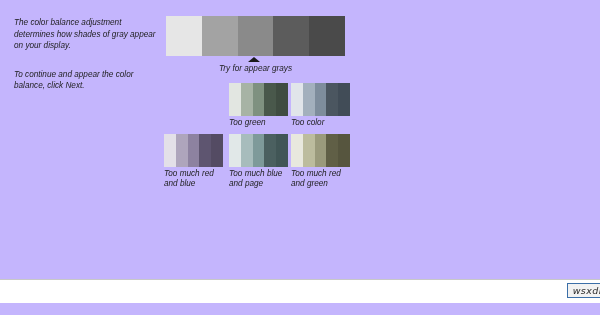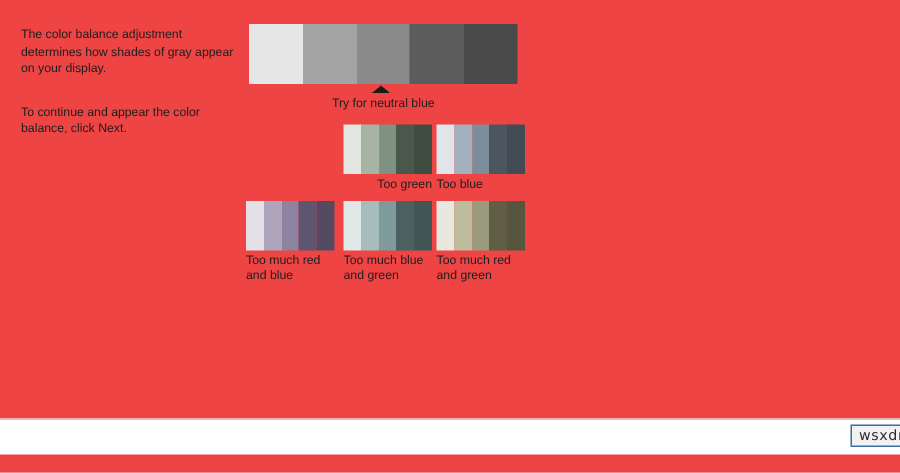--- a/index.html
+++ b/index.html
@@ -88,21 +88,21 @@
   }
   .swatch-label {
     margin-top: 2px;
     font-size: 8.2px;
     line-height: 10.4px;
     color: #1d1d1d;
     white-space: pre-line;
   }
 
   #grp-0 { left: 164px; top: 83px; }
-  #grp-1 { left: 229px; top: 83px; text-align: right; }
+  #grp-1 { left: 229px; top: 83px; }
   #grp-2 { left: 291px; top: 83px; }
   #grp-3 { left: 164px; top: 134px; }
   #grp-4 { left: 229px; top: 134px; }
   #grp-5 { left: 291px; top: 134px; }
 
   
   #bottom-bar {
     position: absolute;
     left: 0;
     bottom: 12px;
@@ -121,38 +121,38 @@
     background: #f2f2f2;
     font-size: 9.5px;
     letter-spacing: 0.4px;
     color: #2b2b2b;
     font-family: "DejaVu Sans", sans-serif;
   }
 </style>
 </head>
 <body>
 
-<div id="screen" style="background: #ef4444;">
+<div id="screen" style="background: #c4b5fd; font-style: italic;">
 
   <div id="instructions">
     <p class="para">The color balance adjustment determines how shades of gray appear on your display.</p>
     <p class="para">To continue and appear the color balance, click Next.</p>
   </div>
 
   <div id="gray-bars">
     <div class="gband" style="background: rgb(230, 230, 230);"></div>
     <div class="gband" style="background: rgb(163, 163, 163);"></div>
     <div class="gband" style="background: rgb(138, 138, 138);"></div>
     <div class="gband" style="background: rgb(92, 92, 92);"></div>
     <div class="gband" style="background: rgb(74, 74, 74);"></div>
   </div>
 
   <div id="arrow-marker"></div>
 
-  <div id="neutral-caption">Try for neutral blue</div>
+  <div id="neutral-caption">Try for appear grays</div>
 
 
   <div class="swatch-group" id="grp-1">
     <div class="swatch-strip">
       <div class="sband" style="background: rgb(226, 230, 225);"></div>
       <div class="sband" style="background: rgb(167, 179, 165);"></div>
       <div class="sband" style="background: rgb(127, 145, 128);"></div>
       <div class="sband" style="background: rgb(73, 88, 75);"></div>
       <div class="sband" style="background: rgb(63, 76, 65);"></div>
     </div>
@@ -160,21 +160,21 @@
   </div>
 
   <div class="swatch-group" id="grp-2">
     <div class="swatch-strip">
       <div class="sband" style="background: rgb(225, 229, 234);"></div>
       <div class="sband" style="background: rgb(163, 176, 189);"></div>
       <div class="sband" style="background: rgb(126, 141, 156);"></div>
       <div class="sband" style="background: rgb(75, 86, 96);"></div>
       <div class="sband" style="background: rgb(65, 76, 87);"></div>
     </div>
-    <div class="swatch-label">Too blue</div>
+    <div class="swatch-label">Too color</div>
   </div>
 
   <div class="swatch-group" id="grp-3">
     <div class="swatch-strip">
       <div class="sband" style="background: rgb(227, 224, 232);"></div>
       <div class="sband" style="background: rgb(174, 165, 188);"></div>
       <div class="sband" style="background: rgb(141, 130, 160);"></div>
       <div class="sband" style="background: rgb(94, 85, 112);"></div>
       <div class="sband" style="background: rgb(84, 75, 99);"></div>
     </div>
@@ -184,21 +184,21 @@
 
   <div class="swatch-group" id="grp-4">
     <div class="swatch-strip">
       <div class="sband" style="background: rgb(225, 232, 232);"></div>
       <div class="sband" style="background: rgb(167, 188, 188);"></div>
       <div class="sband" style="background: rgb(126, 154, 154);"></div>
       <div class="sband" style="background: rgb(75, 96, 96);"></div>
       <div class="sband" style="background: rgb(65, 86, 86);"></div>
     </div>
     <div class="swatch-label">Too much blue
-and green</div>
+and page</div>
   </div>
 
   <div class="swatch-group" id="grp-5">
     <div class="swatch-strip">
       <div class="sband" style="background: rgb(232, 232, 222);"></div>
       <div class="sband" style="background: rgb(188, 188, 158);"></div>
       <div class="sband" style="background: rgb(154, 154, 124);"></div>
       <div class="sband" style="background: rgb(96, 95, 70);"></div>
       <div class="sband" style="background: rgb(86, 85, 62);"></div>
     </div>

